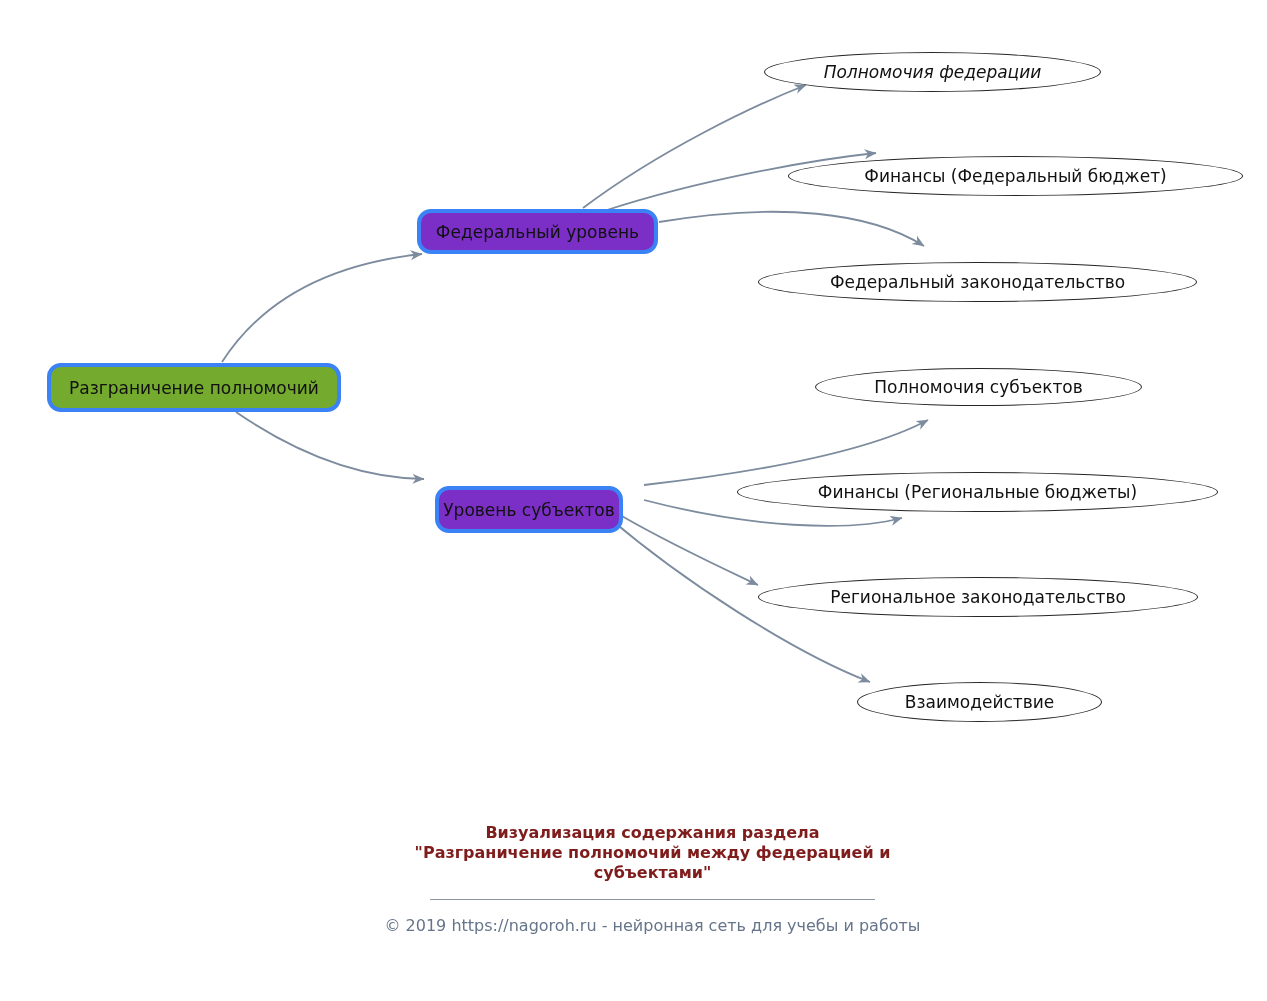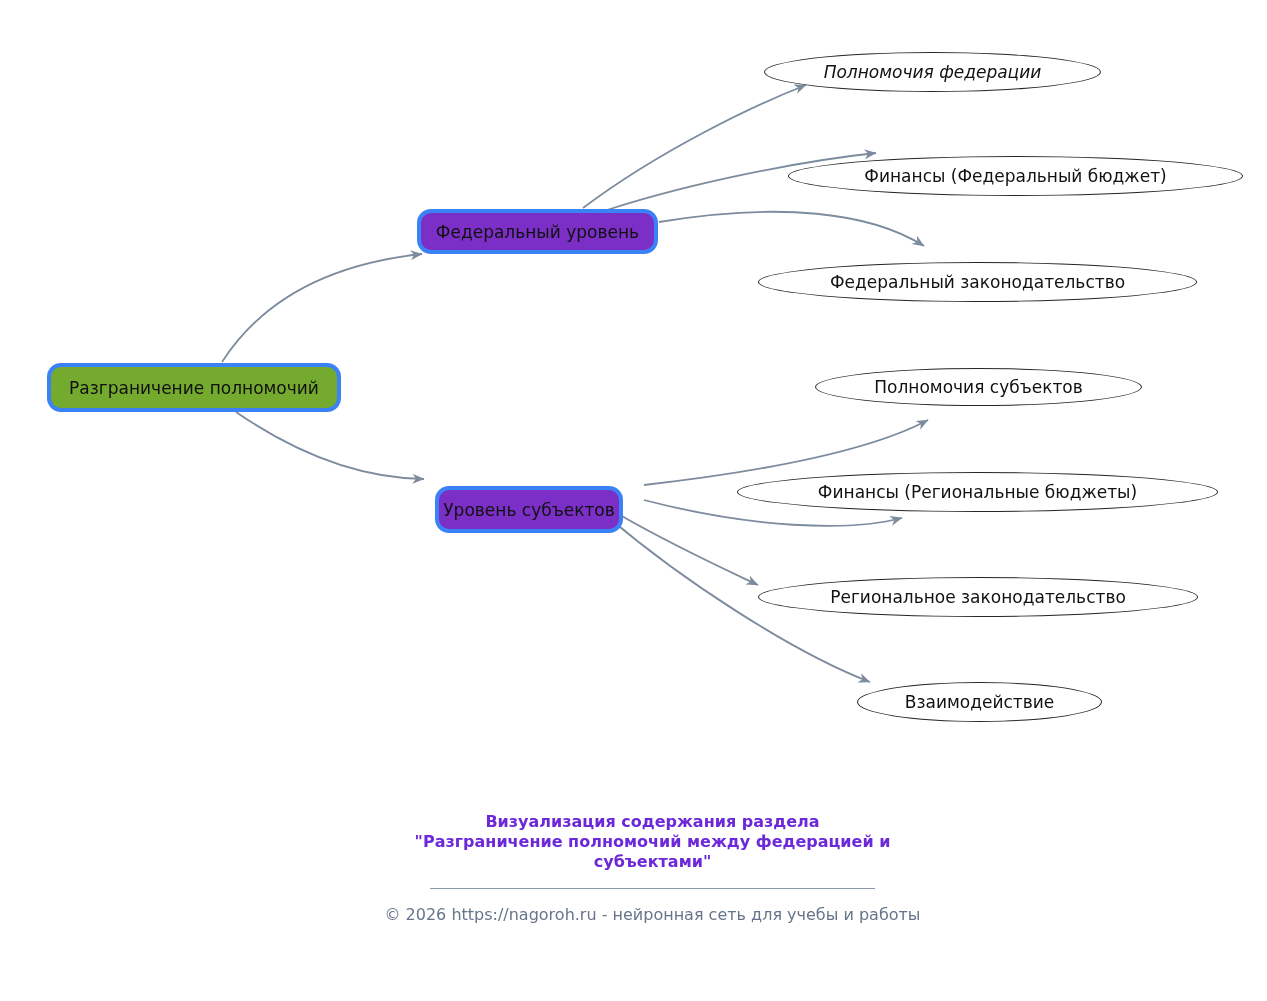--- a/index.html
+++ b/index.html
@@ -54,24 +54,24 @@
   .footer {
     position: absolute;
     left: 300px;
     top: 810px;
     width: 705px;
     text-align: center;
   }
   .footer-title {
     font-size: 16px;
     font-weight: bold;
-    color: #6d28d9;
+    color: #7f1d1d;
     line-height: 20px;
     max-width: 580px;
-    margin: 2px auto;
+    margin: 13px auto;
   }
   .footer-sep {
     width: 445px;
     height: 0;
     border-bottom: 1px solid #8A97A6;
     margin: 16px auto 0 auto;
   }
   .footer-copy {
     margin-top: 16px;
     font-size: 16px;
@@ -142,16 +142,16 @@
   <div class="node ellipse-node n-reg-law">
     <span>Региональное законодательство</span>
   </div>
 
   <div class="footer">
     <div class="footer-title">
       <div>Визуализация содержания раздела</div>
       <div>"Разграничение полномочий между федерацией и субъектами"</div>
     </div>
     <div class="footer-sep"></div>
-    <div class="footer-copy">© 2026 https://nagoroh.ru - нейронная сеть для учебы и работы</div>
+    <div class="footer-copy">© 2019 https://nagoroh.ru - нейронная сеть для учебы и работы</div>
   </div>
 
 </div>
 
 </body></html>

